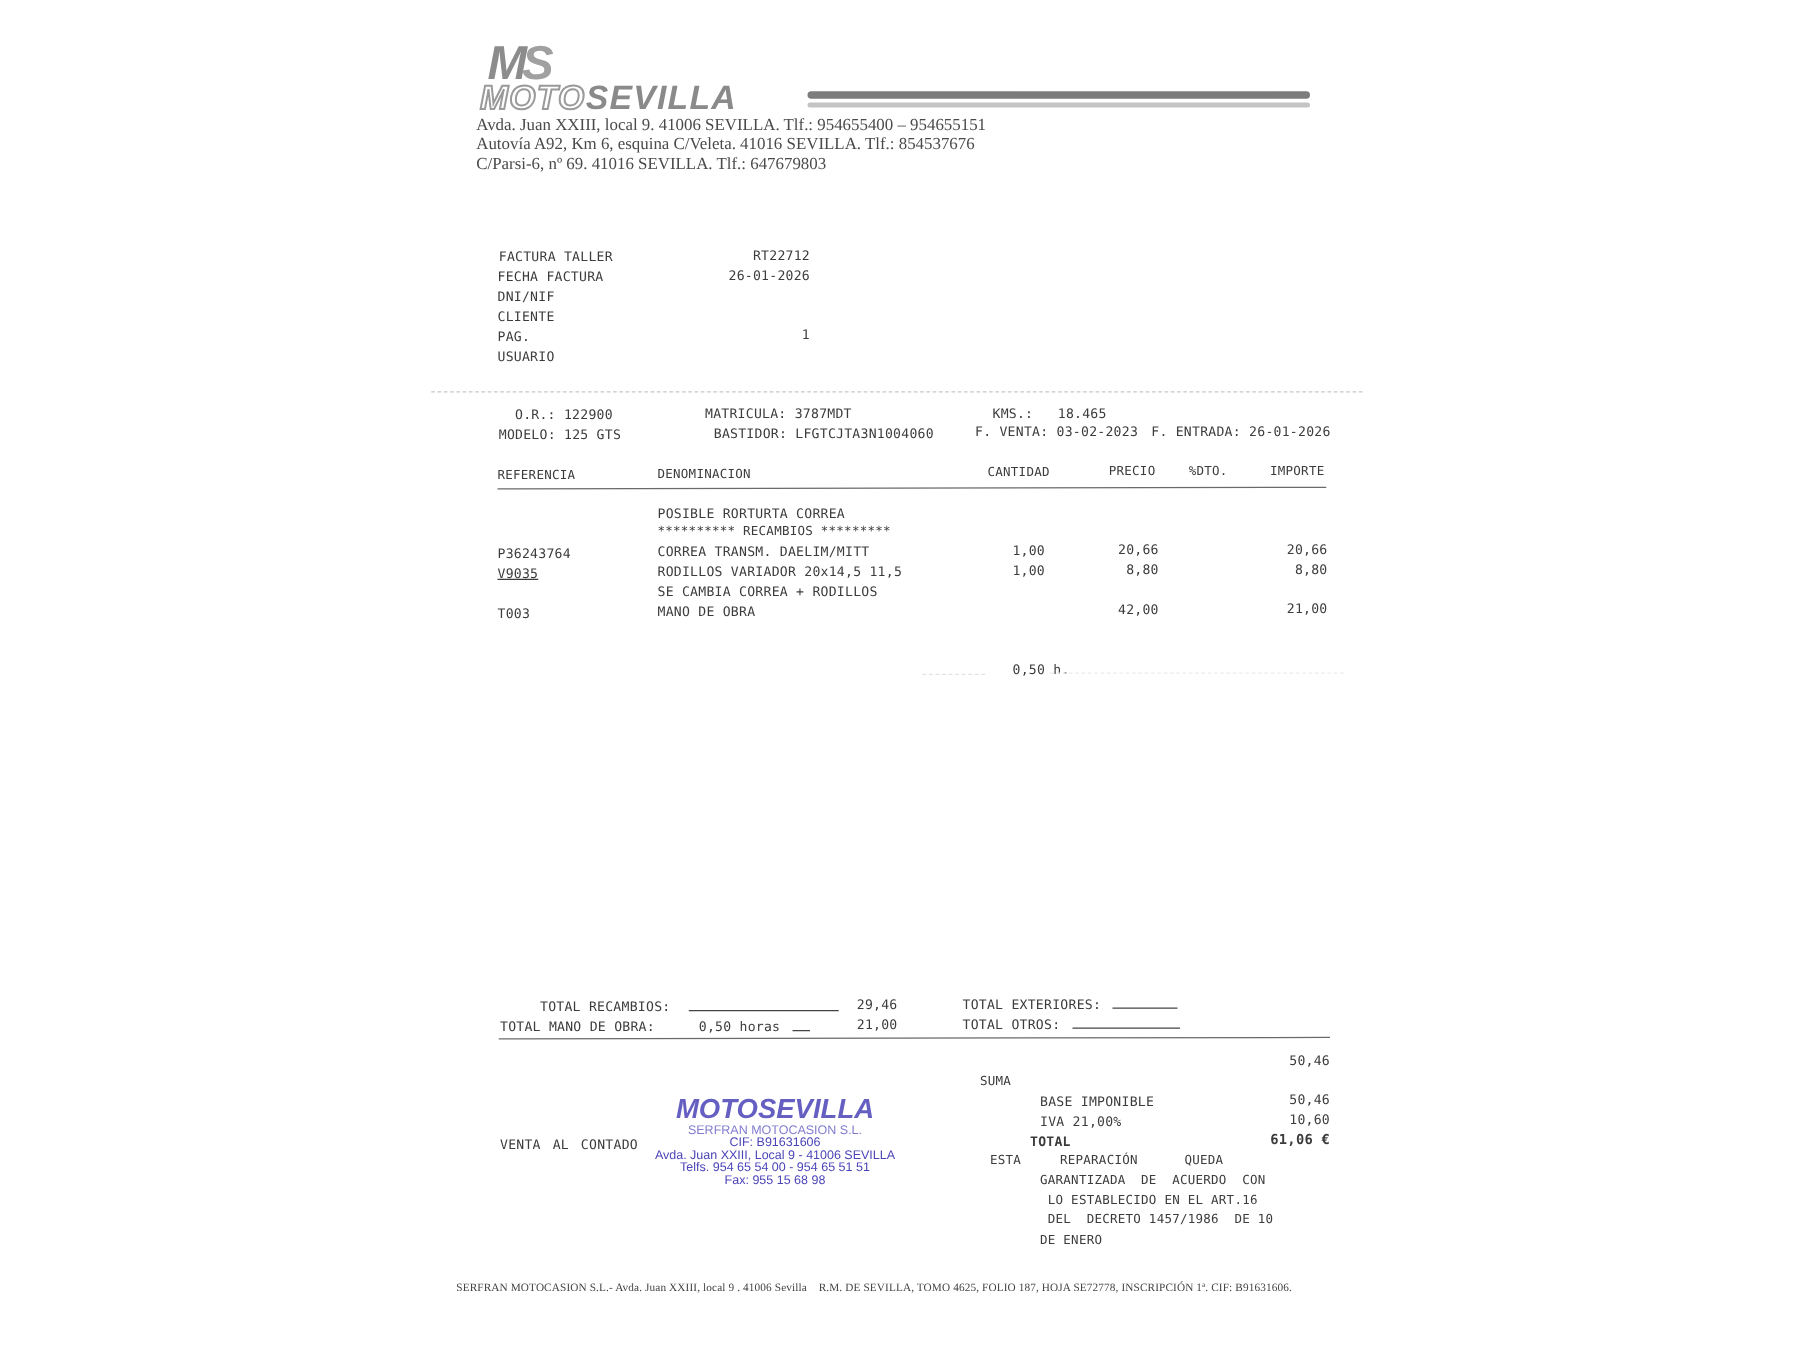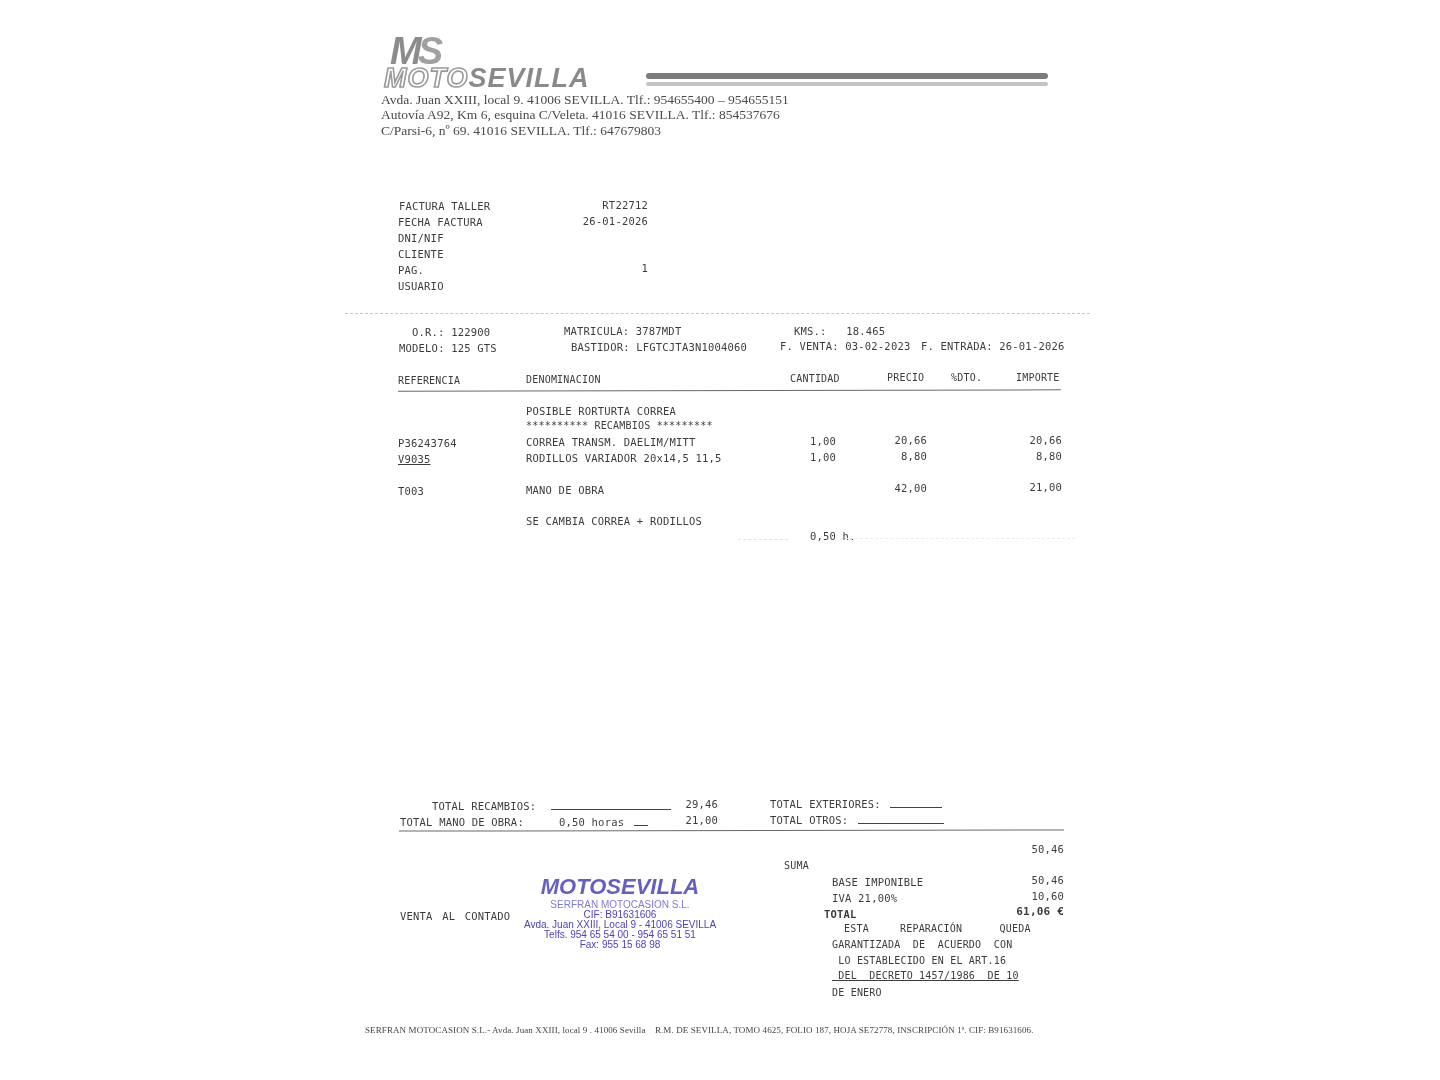--- a/index.html
+++ b/index.html
@@ -107,21 +107,21 @@
 
   <div>
     <div class="abs mono" style="left:398px; top:453px;text-decoration:underline;">V9035</div>
     <div class="abs mono" style="left:526px; top:452px;">RODILLOS VARIADOR 20x14,5 11,5</div>
     <div class="abs mono r" style="left:776px; top:451px; width:60px;">1,00</div>
     <div class="abs mono r" style="left:867px; top:450px; width:60px;">8,80</div>
     <div class="abs mono r" style="left:1002px; top:450px; width:60px;">8,80</div>
   </div>
 
   <div>
-    <div class="abs mono" style="left:526px; top:468px;margin-top:47px;">SE CAMBIA CORREA + RODILLOS</div>
+    <div class="abs mono" style="left:526px; top:468px;">SE CAMBIA CORREA + RODILLOS</div>
   </div>
 
   <div>
     <div class="abs mono" style="left:398px; top:485px;">T003</div>
     <div class="abs mono" style="left:526px; top:484px;">MANO DE OBRA</div>
     <div class="abs mono" style="left:810px; top:482px;margin-top:48px;">0,50 h.</div>
     <div class="abs mono r" style="left:867px; top:482px; width:60px;">42,00</div>
     <div class="abs mono r" style="left:1002px; top:481px; width:60px;">21,00</div>
   </div>
 </div>
@@ -161,24 +161,24 @@
 
   <div class="abs mono" style="left:832px; top:876px;">BASE IMPONIBLE</div>
   <div class="abs mono r" style="left:1004px; top:874px; width:60px;">50,46</div>
 
   <div class="abs mono" style="left:832px; top:892px;">IVA 21,00%</div>
   <div class="abs mono r" style="left:1004px; top:890px; width:60px;">10,60</div>
 
   <div class="abs mono" style="left:824px; top:908px; font-weight:bold;">TOTAL</div>
   <div class="abs mono r" style="left:984px; top:905px; width:80px; font-weight:bold; font-size:11px;">61,06 €</div>
 
-  <div class="abs mono" style="left:844px; top:923px; white-space:pre; font-size:10px;">ESTA     REPARACIÓN      QUEDA</div>
+  <div class="abs mono" style="left:792px; top:923px; white-space:pre; font-size:10px;">ESTA     REPARACIÓN      QUEDA</div>
   <div class="abs mono" style="left:832px; top:939px; white-space:pre; font-size:10px;">GARANTIZADA  DE  ACUERDO  CON</div>
   <div class="abs mono" style="left:832px; top:955px; white-space:pre; font-size:10px;"> LO ESTABLECIDO EN EL ART.16</div>
-  <div class="abs mono" style="left:832px; top:970px; white-space:pre; font-size:10px;text-decoration:underline;"> DEL  DECRETO 1457/1986  DE 10</div>
+  <div class="abs mono" style="left:832px; top:970px; white-space:pre; font-size:10px;"> DEL  DECRETO 1457/1986  DE 10</div>
   <div class="abs mono" style="left:832px; top:987px; white-space:pre; font-size:10px;">DE ENERO</div>
 </div>
 
 <div class="abs mono" style="left:400px; top:910px; word-spacing:3px;">VENTA AL CONTADO</div>
 
 <div class="abs stamp" style="left:510px; top:874px; width:220px;">
   <div class="stamp-big">MOTOSEVILLA</div>
   <div class="stamp-sm" style="opacity:0.7;">SERFRAN MOTOCASION S.L.</div>
   <div class="stamp-sm">CIF: B91631606</div>
   <div class="stamp-sm">Avda. Juan XXIII, Local 9 - 41006 SEVILLA</div>

